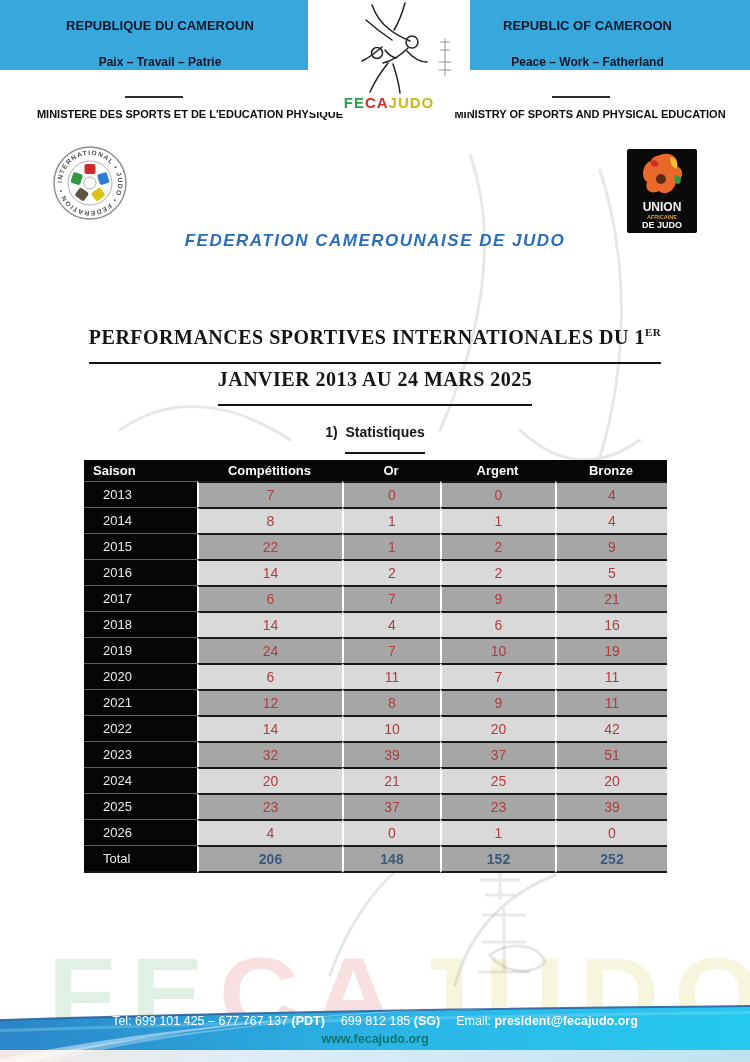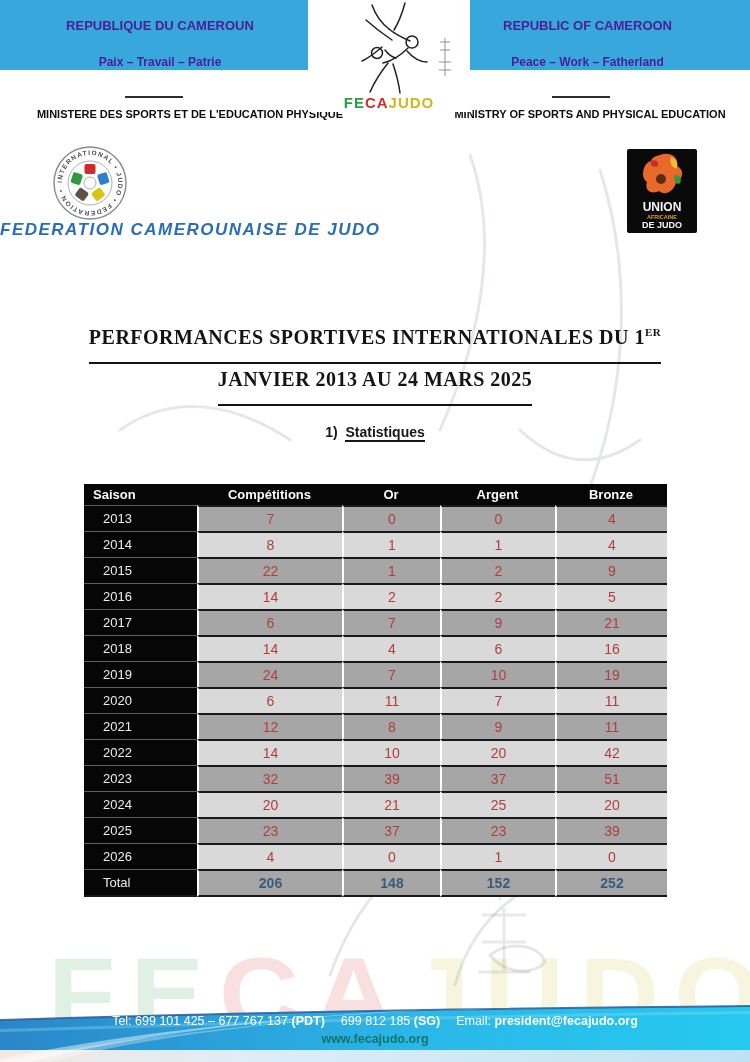--- a/index.html
+++ b/index.html
@@ -7,21 +7,21 @@
         font-family:"Liberation Sans", sans-serif;margin:0 auto;}
 
   
   .wm-svg{position:absolute;left:0;top:0;z-index:0;}
   .wm-word{position:absolute;left:48px;top:936px;z-index:0;font-size:102px;font-weight:800;
            letter-spacing:14px;white-space:nowrap;opacity:0.14;transform:scaleX(1.08);
            transform-origin:left center;}
 
   
   .banner{position:absolute;left:0;top:0;width:750px;height:70px;background:#38a8dc;z-index:1;}
-  .b-blk{position:absolute;top:18px;text-align:center;color:#4c1d95;}
+  .b-blk{position:absolute;top:18px;text-align:center;color:#0f172a;}
   .b-blk.left{left:30px;width:260px;}
   .b-blk.right{left:455px;width:265px;}
   .b-title{font-size:13px;font-weight:700;}
   .b-motto{margin-top:22px;font-size:12px;font-weight:600;}
 
   
   .fig-box{position:absolute;left:308px;top:0;width:162px;height:112px;background:#ffffff;z-index:2;}
   .fig-box svg{position:absolute;left:0;top:0;}
   .logo-word{position:absolute;bottom:1px;left:0;width:100%;text-align:center;
              font-size:15px;font-weight:800;letter-spacing:1px;}
@@ -32,38 +32,38 @@
   .dash.right{left:552px;width:58px;}
   .ministry{position:absolute;top:108px;font-weight:700;font-size:11px;color:#0d0d0d;
             text-align:center;z-index:1;}
   .ministry.left{left:9px;width:310px;margin-left:26px;}
   .ministry.right{left:440px;width:300px;}
 
   
   .ijf-logo{position:absolute;left:52px;top:145px;z-index:1;}
   .uaj-logo{position:absolute;left:627px;top:149px;z-index:1;}
 
-  .fed-title{position:absolute;top:220px;left:0;width:100%;z-index:1;
+  .fed-title{position:absolute;top:231px;left:0;width:100%;text-align:center;z-index:1;
              font-style:italic;font-weight:700;font-size:17px;letter-spacing:1.5px;color:#2a6db8;}
 
   
   .main-title{position:absolute;top:317px;left:0;width:100%;text-align:center;z-index:1;
               font-family:"Liberation Serif", serif;font-weight:700;font-size:20px;
               letter-spacing:0.5px;color:#141414;line-height:30px;}
   .main-title .u{display:inline-block;border-bottom:2px solid #141414;padding-bottom:10px;}
   .main-title sup{font-size:11px;}
 
   
   .section-h{position:absolute;top:424px;left:0;width:100%;text-align:center;z-index:1;
              font-weight:700;font-size:14px;color:#161616;}
-  .section-h .u{display:inline-block;border-bottom:2px solid #161616;padding-bottom:0;}
+  .section-h .u{display:inline-block;border-bottom:2px solid #161616;padding-bottom:12px;}
 
   
   .stats{position:absolute;left:84px;top:460px;width:583px;z-index:1;
-         border-collapse:separate;border-spacing:0;table-layout:fixed;margin-top:24px;}
+         border-collapse:separate;border-spacing:0;table-layout:fixed;}
   .stats th,.stats td{overflow:hidden;}
   .stats thead th{background:#060606;color:#fafafa;font-weight:600;font-size:13px;
                   height:21px;text-align:center;padding:0;}
   .stats thead th.first{text-align:left;padding-left:9px;}
   .stats tbody th{background:#060606;color:#ececec;text-align:left;padding-left:19px;
                   font-weight:400;font-size:13px;height:23px;border-top:1px solid #5f5f5f;}
   .stats tbody td{text-align:center;font-size:14px;color:#b03e3e;height:23px;padding:0;
                   border-top:2px solid #191919;border-left:2px solid #ffffff;}
   .stats tr.dark td{background:#a6a6a6;}
   .stats tr.light td{background:#d9d9d9;}

